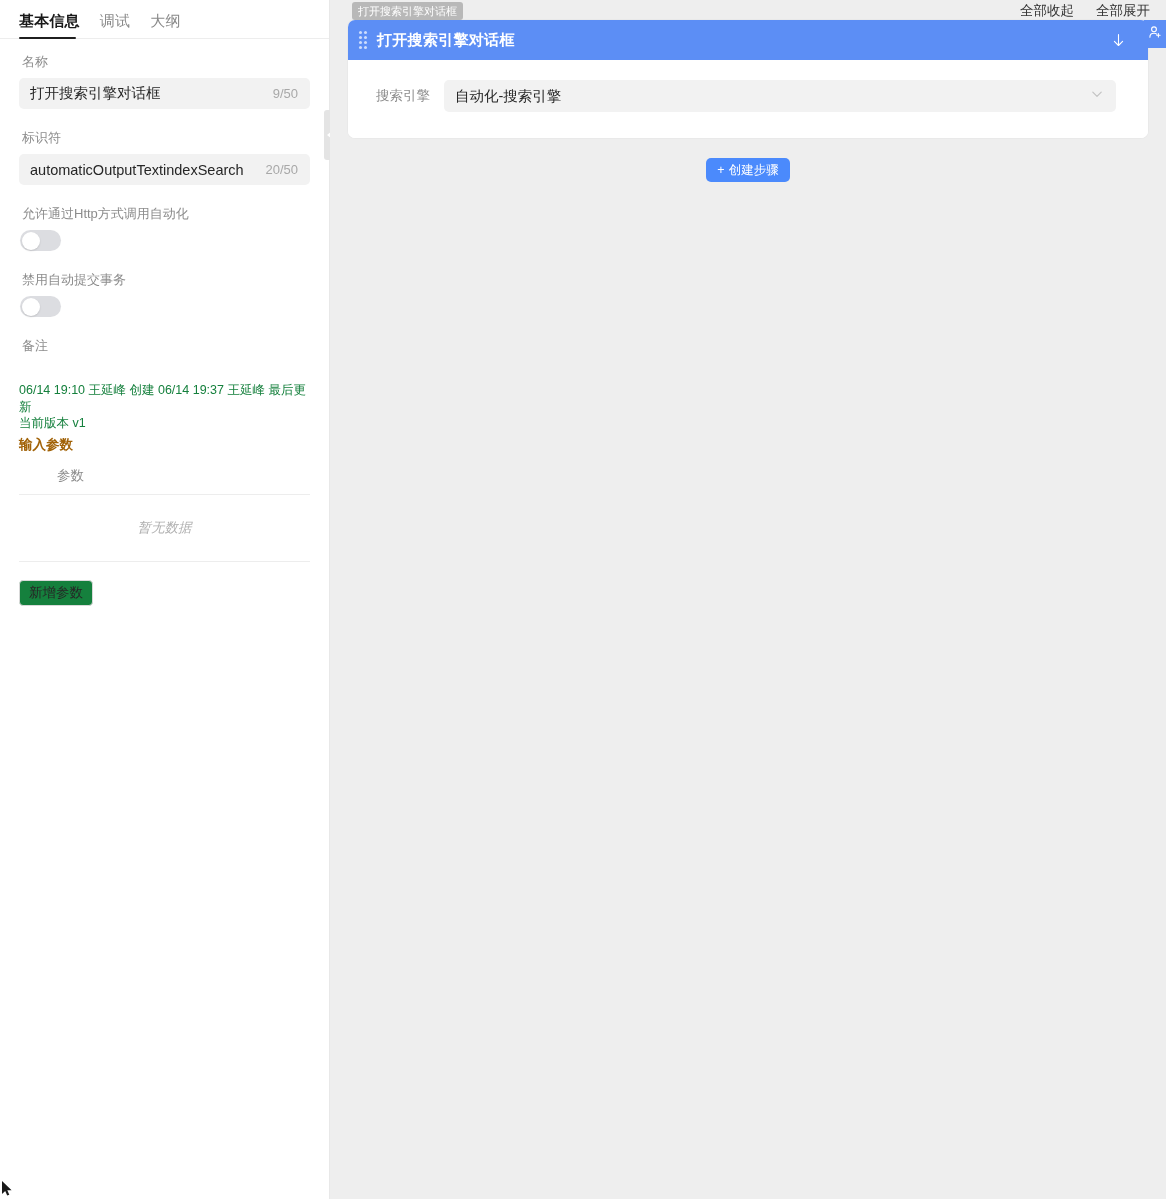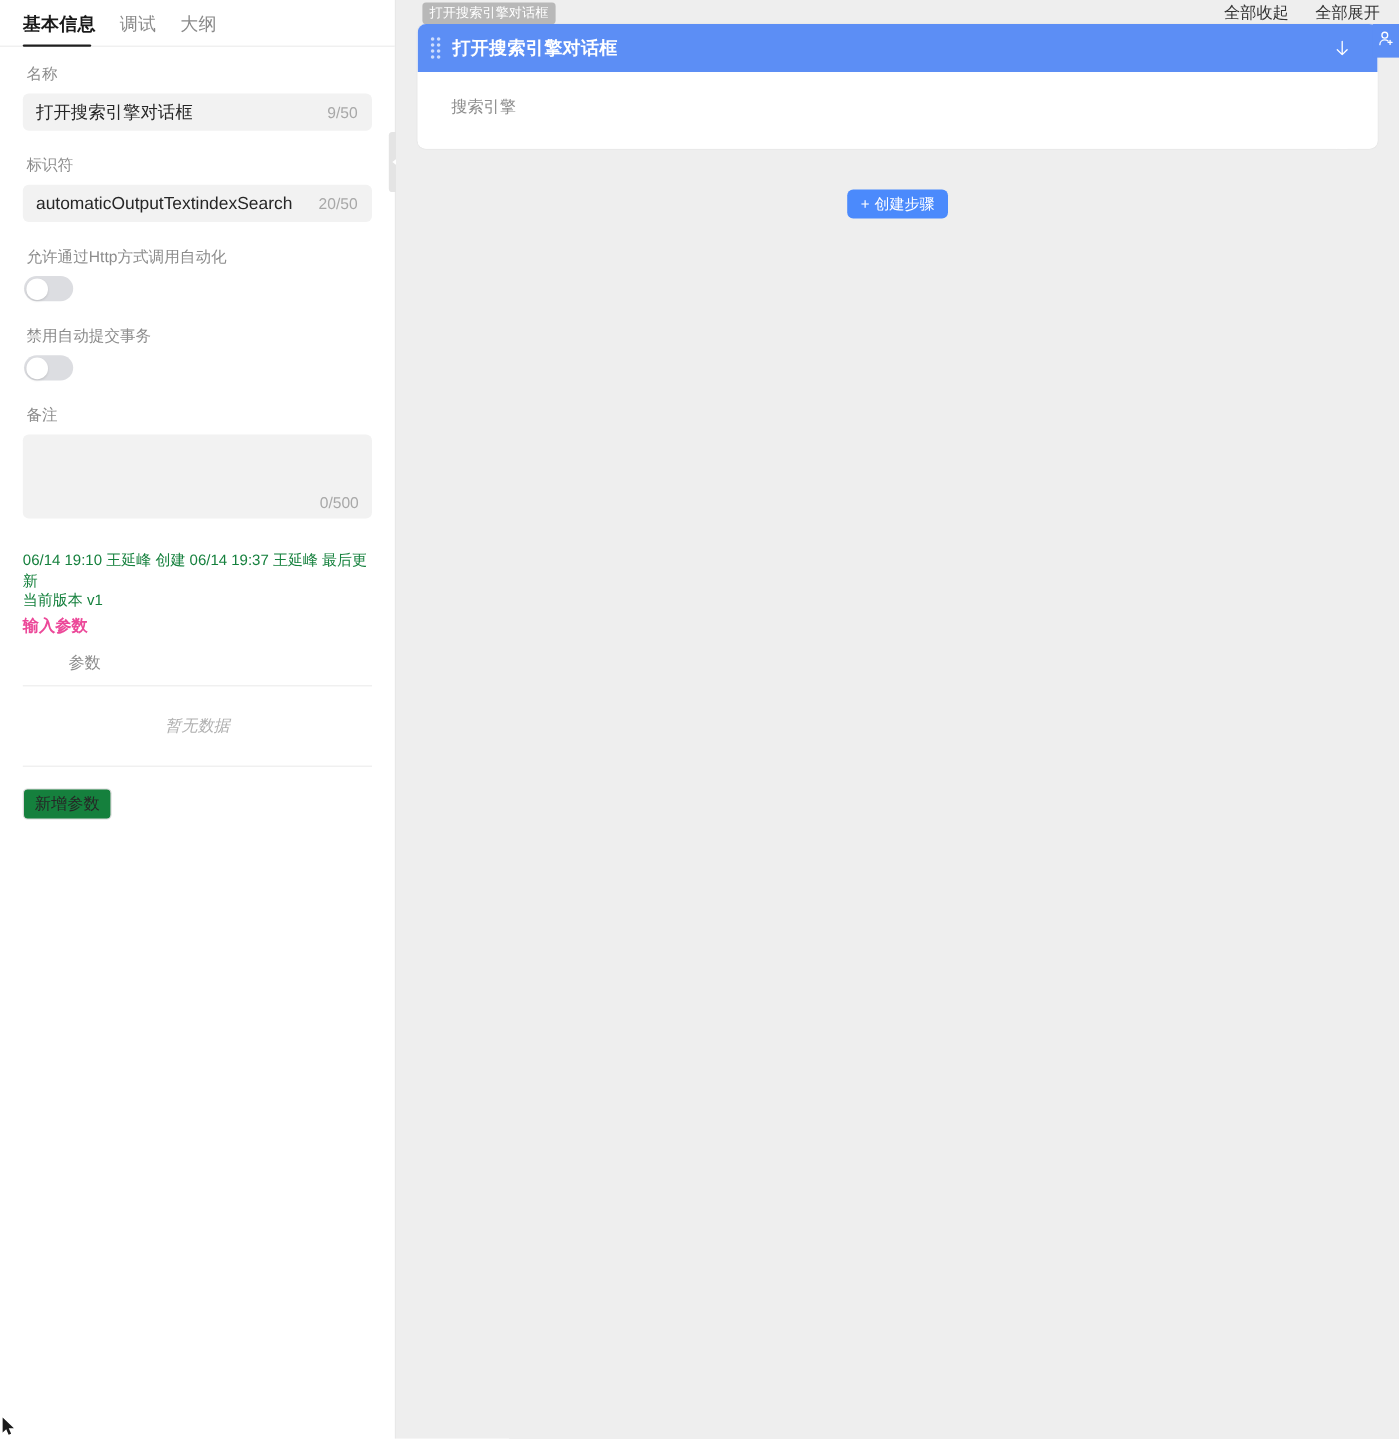--- a/index.html
+++ b/index.html
@@ -60,21 +60,21 @@
   .textarea {
     background: #f2f2f2; border-radius: 5px; height: 70px; position: relative; cursor: text;
   }
   .textarea .cnt {
     position: absolute; right: 11px; bottom: 6px; font-size: 13px; color: #a8a8a8;
   }
   .meta {
     margin-top: 27px; font-size: 12.5px; color: #15803d; line-height: 16.5px;
   }
   .section-title {
-    margin-top: 4px; font-size: 13.5px; color: #ec4899; font-weight: 700; line-height: 17px;
+    margin-top: 4px; font-size: 13.5px; color: #a16207; font-weight: 700; line-height: 17px;
   }
   .ptable { margin-top: 14px; }
   .ptable .thead {
     font-size: 13.5px; color: #8c8c8c; padding: 0 0 9px 38px;
     border-bottom: 1px solid #ededed;
   }
   .ptable .empty {
     text-align: center; font-size: 13.5px; color: #b0b0b0;
     padding: 24px 0 24px 0; border-bottom: 1px solid #ededed; font-style: italic;
   }
@@ -195,23 +195,20 @@
       <div class="switch">
         <span class="knob"></span>
       </div>
 
       <div class="field-label mt">禁用自动提交事务</div>
       <div class="switch">
         <span class="knob"></span>
       </div>
 
       <div class="field-label mt">备注</div>
-      <div class="textarea">
-        <span class="cnt">0/500</span>
-      </div>
 
       <div class="meta">
         <div>06/14 19:10 王延峰 创建 06/14 19:37 王延峰 最后更新</div>
         <div>当前版本 v1</div>
       </div>
 
       <div class="section-title">输入参数</div>
 
       <div class="ptable">
         <div class="thead">参数</div>
@@ -290,20 +287,28 @@
             <svg width="15" height="16" viewBox="0 0 15 16" fill="none">
               <path d="M3.6 6.3l3.9 3.9 3.9-3.9" stroke="#ffffff" stroke-width="1.2" stroke-linecap="round" stroke-linejoin="round"></path>
             </svg>
           </span>
         </span>
       </div>
 
       <div class="card-body">
         <div class="form-row">
           <div class="lab">搜索引擎</div>
+          <div class="select">
+            <span class="sv">自动化-搜索引擎</span>
+            <span class="chev">
+              <svg width="14" height="14" viewBox="0 0 14 14" fill="none">
+                <path d="M2.8 5.2L7 9.4l4.2-4.2" stroke="#c3c3c3" stroke-width="1.2" stroke-linecap="round" stroke-linejoin="round"></path>
+              </svg>
+            </span>
+          </div>
         </div>
       </div>
     </div>
 
     <div class="addstep-wrap">
       <button class="btn-primary">
         <span>+</span>
         <span>创建步骤</span>
       </button>
     </div>

